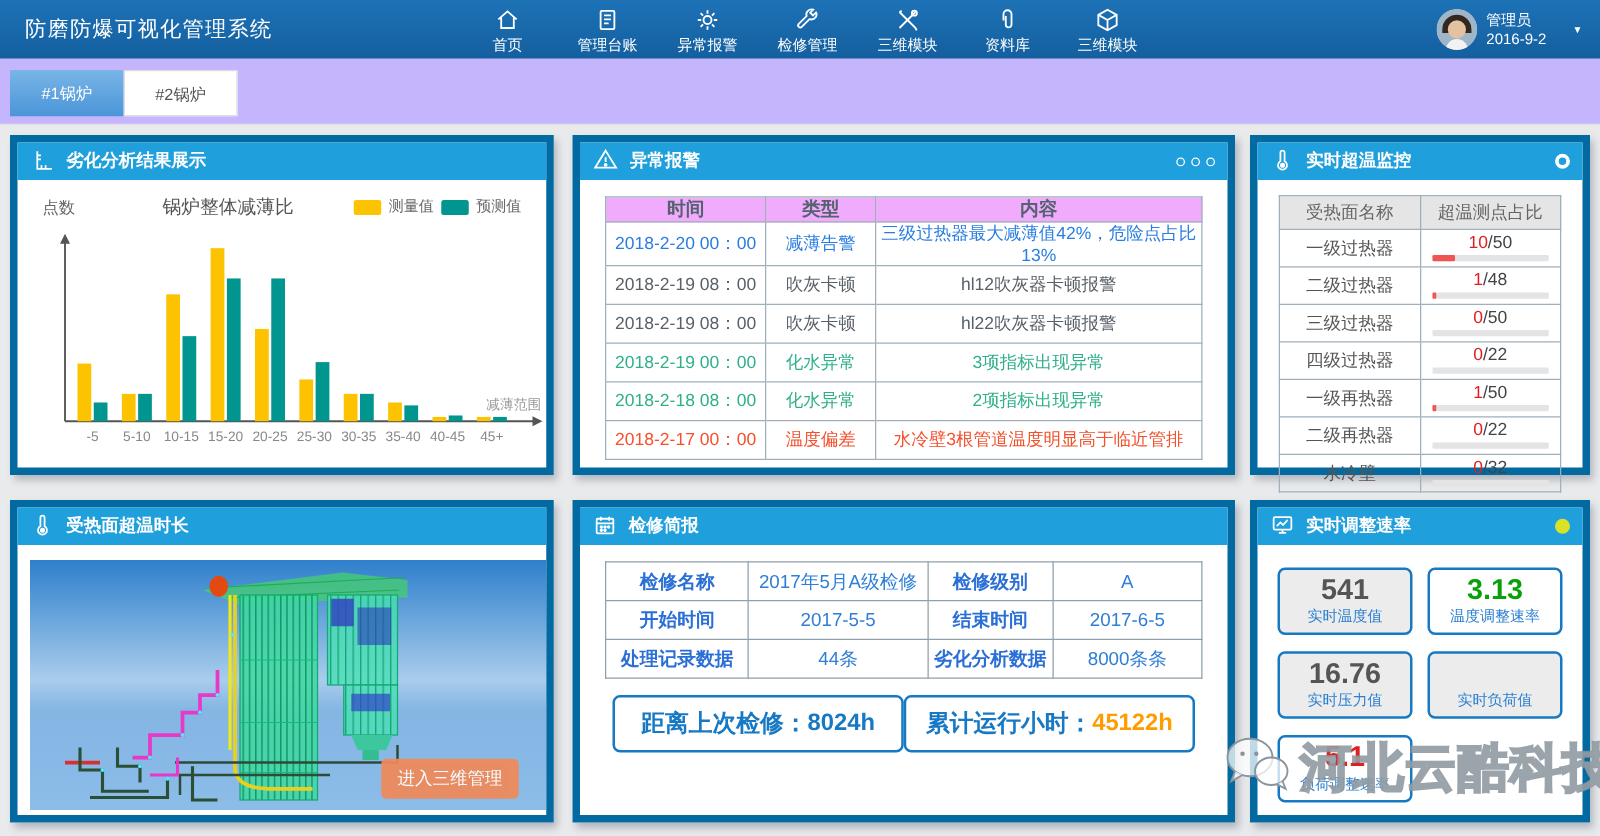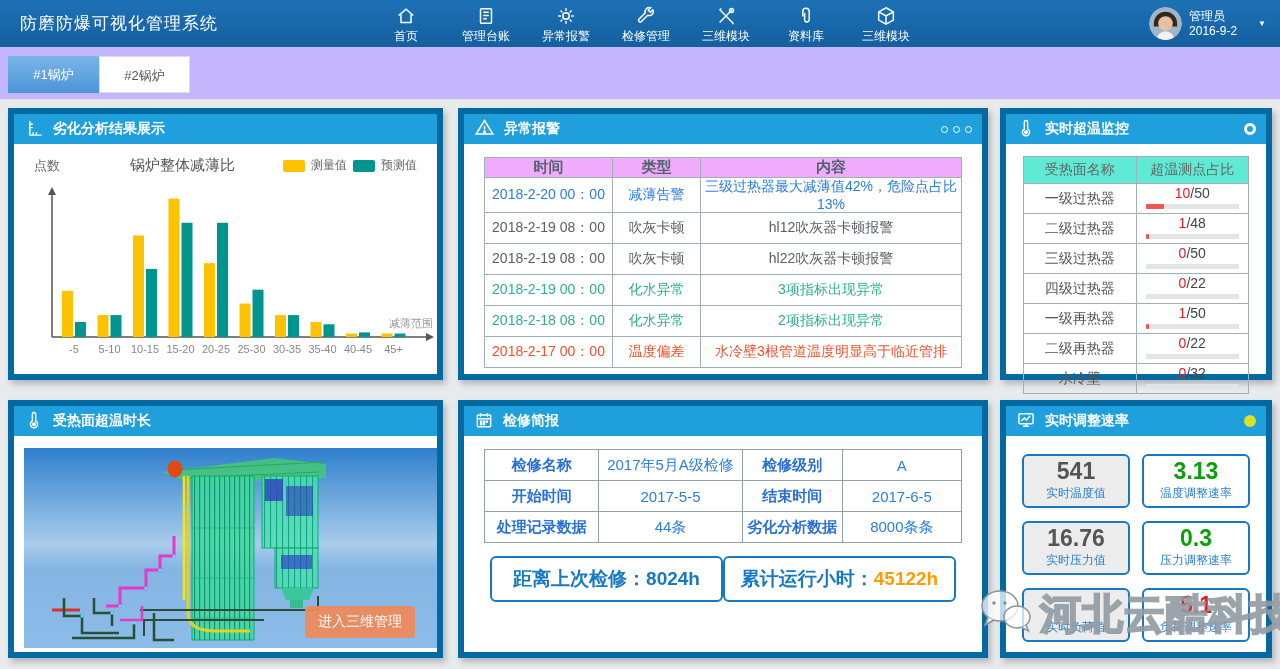--- a/index.html
+++ b/index.html
@@ -57,21 +57,21 @@
   .alarm-table th, .alarm-table td { border:1px solid #9fb0ba; text-align:center; }
   .alarm-table th { height:16px; background:#f0abfc; color:#53626e; font-size:15px; font-weight:700; }
   .alarm-table td { height:31px; font-size:14px; }
   .col-time { width:128px; } .col-type { width:88px; }
   .c-blue  { color:#2a7de0; } .c-dark { color:#596067; }
   .c-green { color:#2eb08a; } .c-red  { color:#f4502c; }
 
   
   .ot-table { width:calc(100% - 34px); margin:12px 17px; border-collapse:collapse; table-layout:fixed; }
   .ot-table th, .ot-table td { border:1px solid #9fb0ba; text-align:center; }
-  .ot-table th { height:27px; background:#5eead4; color:#666; font-size:14px; font-weight:400; }
+  .ot-table th { height:27px; background:#e5e5e5; color:#666; font-size:14px; font-weight:400; }
   .ot-name { width:128px; font-size:14px; color:#555; height:28px; }
   .ot-val  { padding:2px 9px 4px; }
   .ratio { font-size:14px; line-height:15px; color:#444; }
   .ratio .num { color:#e02020; }
   .track { height:5px; background:#e4e4e4; margin-top:3px; border-radius:1px; }
   .fill { height:100%; background:#f05555; border-radius:1px; }
 
   
   .boiler-wrap { position:relative; margin:12px 10px; }
   .enter-3d { position:absolute; right:12px; bottom:14px; background:#f08a5a; border:none;
@@ -531,24 +531,20 @@
           <div class="card-label">实时温度值</div>
         </div>
         <div class="card green">
           <div class="card-value">3.13</div>
           <div class="card-label">温度调整速率</div>
         </div>
         <div class="card gray">
           <div class="card-value">16.76</div>
           <div class="card-label">实时压力值</div>
         </div>
-        <div class="card green">
-          <div class="card-value">0.3</div>
-          <div class="card-label">压力调整速率</div>
-        </div>
         <div class="card gray">
           <div class="card-value">&nbsp;</div>
           <div class="card-label">实时负荷值</div>
         </div>
         <div class="card red">
           <div class="card-value">5.1</div>
           <div class="card-label">负荷调整速率</div>
         </div>
       </div>
   </div>

